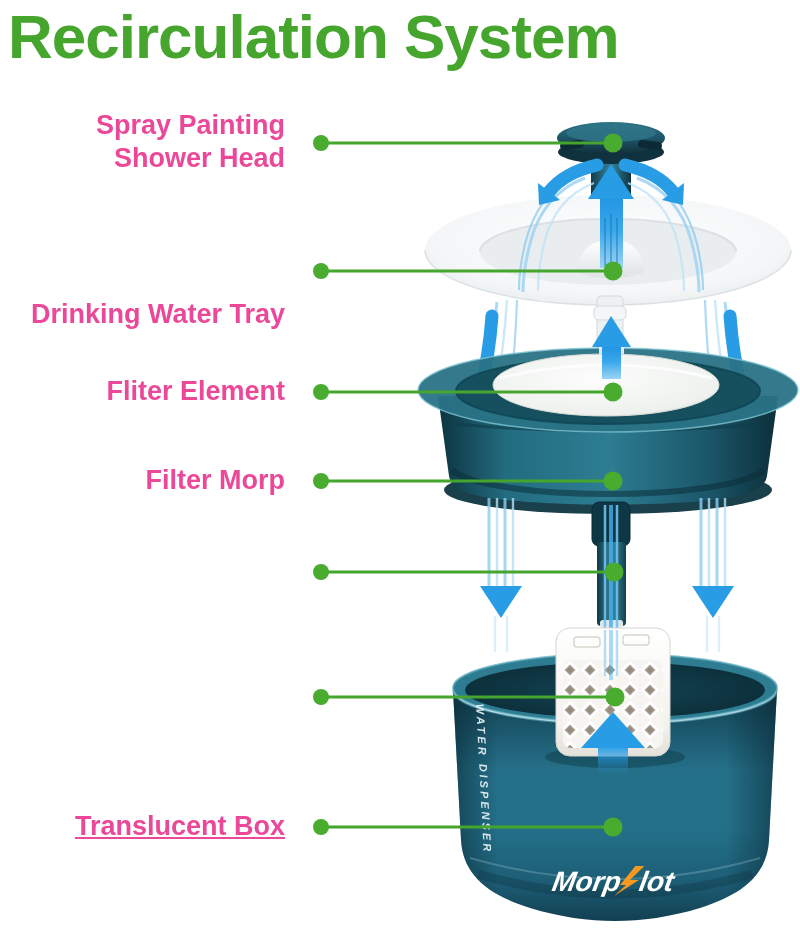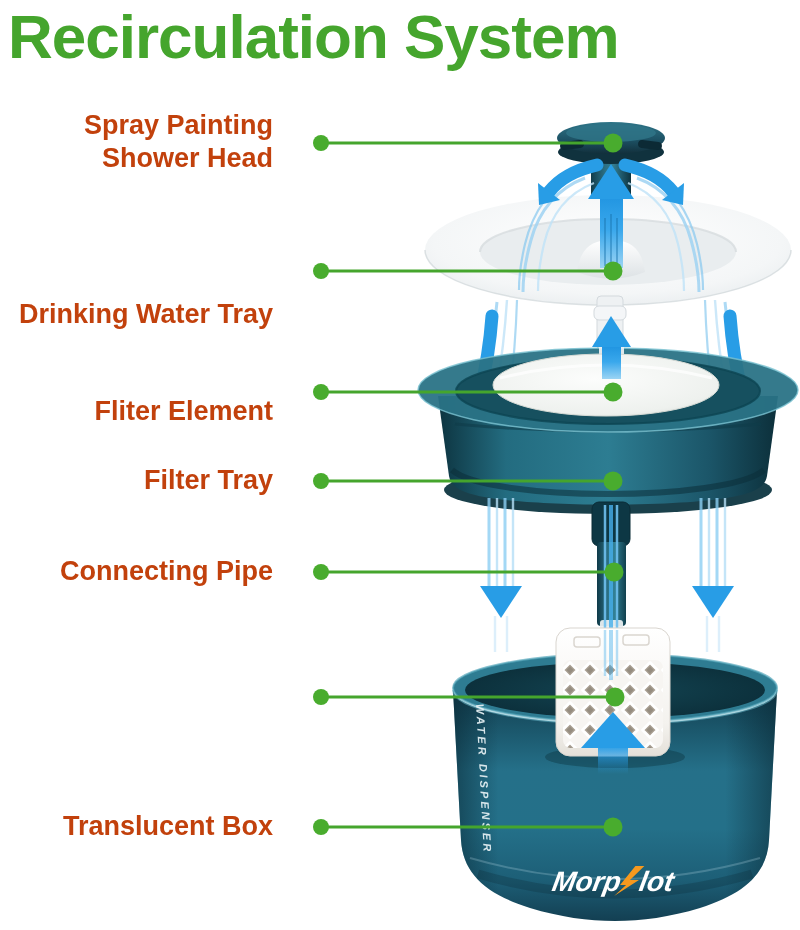--- a/index.html
+++ b/index.html
@@ -1,43 +1,42 @@
 <!DOCTYPE html>
 <html><head>
 <meta charset="utf-8">
 <style>
   html,body{margin:0;padding:0;background:#ffffff;}
   body{width:800px;height:930px;overflow:hidden;font-family:"Liberation Sans",sans-serif;}
   .stage{position:relative;width:800px;height:930px;background:#fff;}
   .title{position:absolute;top:4px;left:8px;width:800px;margin:0;text-align:left;
          font-size:62px;line-height:66px;font-weight:bold;letter-spacing:-1px;color:#45a52d;}
-  .part-label{position:absolute;right:527px;color:#c2410c;font-size:27px;font-weight:bold;
+  .part-label{position:absolute;right:515px;color:#ec4899;font-size:27px;font-weight:bold;
               line-height:33px;text-align:right;white-space:nowrap;}
   .part-label.wrap{white-space:normal;width:252px;}
   .lbl1{top:109px;}
   .lbl2{top:254px;margin-top:44px;}
-  .lbl3{top:375px;margin-top:20px;}
+  .lbl3{top:375px;}
   .lbl4{top:464px;}
   .lbl5{top:555px;}
   .lbl6{top:680px;}
-  .lbl7{top:810px;}
+  .lbl7{top:810px;text-decoration:underline;}
   svg.art{position:absolute;left:0;top:0;}
 </style>
 </head>
 <body>
 
 <div class="stage">
 
   <h1 class="title">Recirculation System</h1>
 
   <div class="part-label wrap lbl1">Spray Painting Shower Head</div>
   <div class="part-label lbl2">Drinking Water Tray</div>
   <div class="part-label lbl3">Fliter Element</div>
-  <div class="part-label lbl4">Filter Tray</div>
-  <div class="part-label lbl5">Connecting Pipe</div>
+  <div class="part-label lbl4">Filter Morp</div>
   <div class="part-label lbl7">Translucent Box</div>
 
   <svg class="art" width="800" height="930" viewBox="0 0 800 930">
     <defs>
       <linearGradient id="gDisc" x1="0" y1="0" x2="0" y2="1">
         <stop offset="0" stop-color="#2f7588"></stop>
           <stop offset=".55" stop-color="#1d5265"></stop>
           <stop offset="1" stop-color="#122f3b"></stop>
       </linearGradient>
       <linearGradient id="gStem" x1="0" y1="0" x2="1" y2="0">

